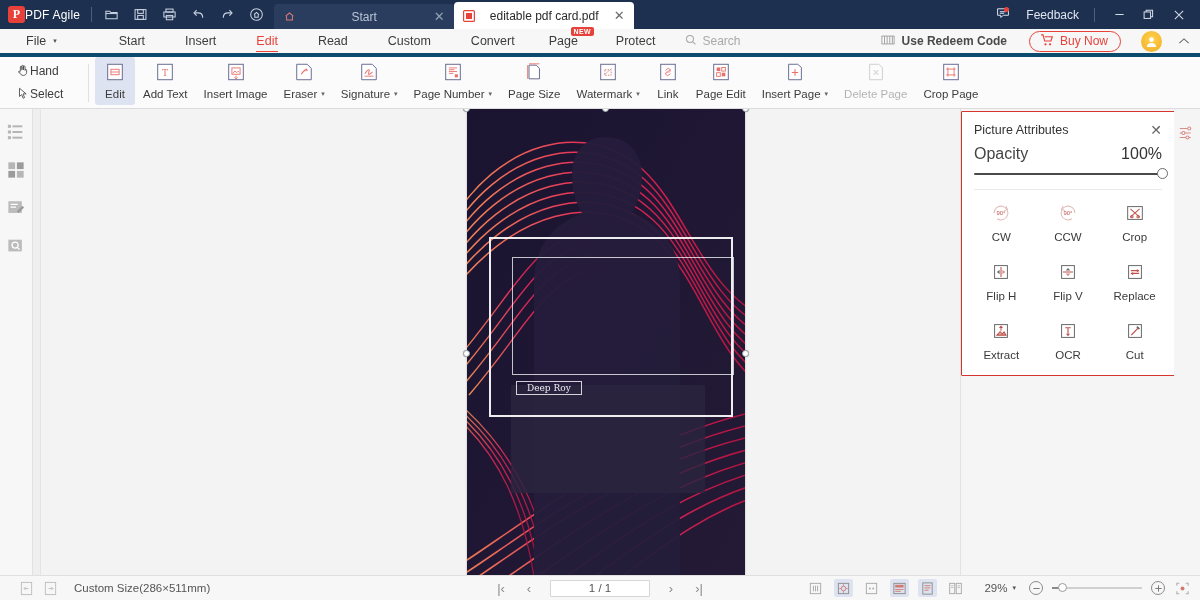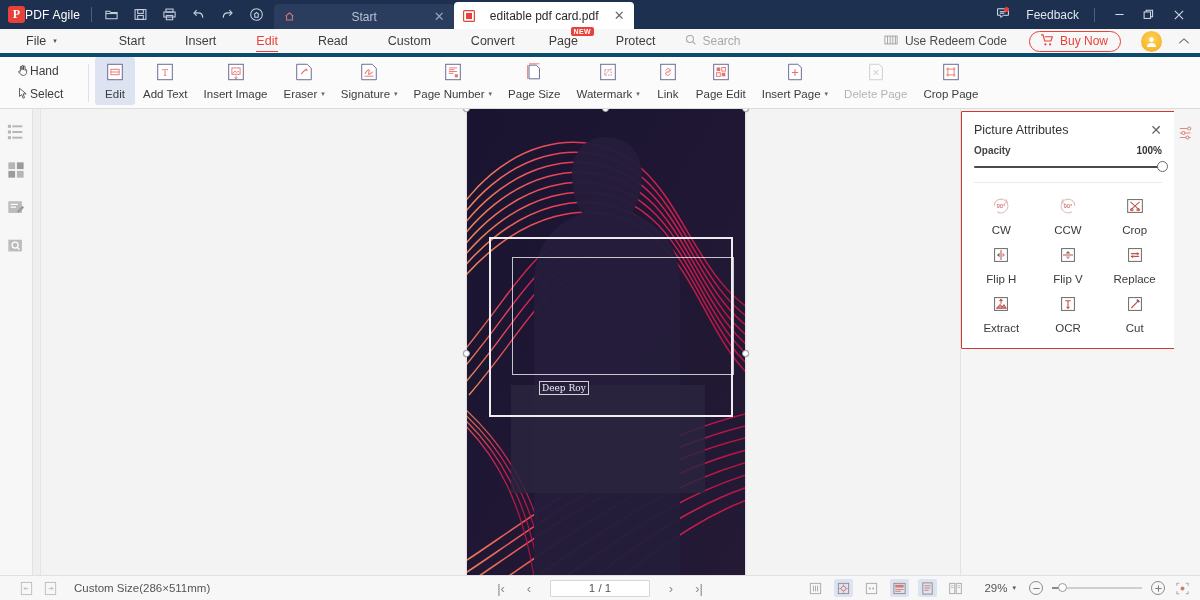--- a/index.html
+++ b/index.html
@@ -62,21 +62,21 @@
   .m-item.active::after {
     content:""; position:absolute; left:6px; right:6px; bottom:3px; height:1.5px; background:#e8413a;
   }
   .m-badge {
     position:absolute; top:0px; right:-10px; background:#e8413a; color:#fff; font-size:7px;
     padding:1px 3px; border-radius:2px; font-weight:bold; letter-spacing:.3px;
   }
   .m-gap { width:28px; }
   .searchbox { display:flex; align-items:center; gap:5px; color:#a8a8a8; font-size:12px; margin-left:24px; }
   .mb-right { margin-left:auto; display:flex; align-items:center; gap:0; padding-right:10px; }
-  .redeem { display:flex; align-items:center; gap:7px; font-size:12px; color:#4a4a4a; }
+  .redeem { display:flex; align-items:center; gap:7px; font-size:12px; color:#4a4a4a;font-weight:bold; }
   .buynow {
     display:flex; align-items:center; gap:6px; border:1px solid #e8413a; color:#e8413a;
     border-radius:11px; padding:2px 12px 2px 10px; font-size:12px; margin-left:22px;
   }
   .avatar {
     width:21px; height:21px; border-radius:50%; margin-left:20px;
     background:radial-gradient(circle at 50% 38%, #ffd24d 0%, #f5b731 70%, #e8a81e 100%);
     display:flex; align-items:center; justify-content:center;
   }
   .chev-up { margin-left:16px; color:#6a6a6a; font-size:11px; }
@@ -130,48 +130,47 @@
     position:absolute; left:45px; top:148px; width:222px; height:118px;
     border:1px solid rgba(255,255,255,.75);
   }
   .quote {
     position:absolute; left:50px; top:160px; width:212px;
     color:#f2eef7; font-family:"DejaVu Serif", serif; font-size:15.5px; line-height:1.33;
     letter-spacing:-0.1px;
   }
   .author-box {
     position:absolute; left:49px; top:272px; border:1px solid rgba(255,255,255,.8);
-    padding:0 2px;
-    margin-left:23px;
+    padding:0 10px;
   }
   .author { color:#efeaf5; font-family:"DejaVu Serif", serif; font-size:9px; line-height:12px; }
   .inner-frame {
     position:absolute; left:22px; top:128px; width:244px; height:180px;
     border:2px solid rgba(255,255,255,.92);
   }
 
   
   .rightcol { width:240px; background:#f5f5f5; border-left:1px solid #e2e2e2; position:relative; }
   .panel {
     position:absolute; left:0px; top:2px; width:214px; background:#fff;
     border:1px solid #d4352c; border-radius:1px;
   }
   .pn-head { display:flex; align-items:center; padding:11px 12px 0; }
   .pn-title { font-size:12.5px; color:#333; }
   .pn-close { margin-left:auto; color:#666; font-size:14px; line-height:1; cursor:default; }
-  .pn-row { display:flex; align-items:flex-start; padding:8px 12px 0; font-size:10px; color:#444;font-weight:bold; }
+  .pn-row { display:flex; align-items:flex-start; padding:8px 12px 0; font-size:16px; color:#444; }
   .pn-row .val { margin-left:auto; color:#333; }
   .slider { padding:10px 12px 14px; }
   .sl-track { height:2px; background:#4a4a4a; position:relative; border-radius:2px; }
   .sl-knob {
     position:absolute; right:-6px; top:-5px; width:11px; height:11px; background:#fff;
     border:1px solid #6a6a6a; border-radius:50%;
   }
   .pn-sep { height:1px; background:#eaeaea; margin:0 12px; }
-  .grid { display:grid; grid-template-columns:repeat(3,1fr); padding:12px 6px 14px; row-gap:8px; }
+  .grid { display:grid; grid-template-columns:repeat(3,1fr); padding:12px 6px 14px; row-gap:18px; }
   .gcell { display:flex; flex-direction:column; align-items:center; gap:7px; }
   .gico { width:22px; height:22px; display:flex; align-items:center; justify-content:center; }
   .glbl { font-size:11.5px; color:#3a3a3a; }
   .railright { position:absolute; right:0; top:0; width:26px; height:100%; background:#f5f5f5; display:flex; justify-content:center; padding-top:14px; }
 
   
   .statusbar {
     height:25px; background:#f7f7f7; border-top:1px solid #e0e0e0; flex:0 0 25px;
     display:flex; align-items:center; position:relative;
   }

